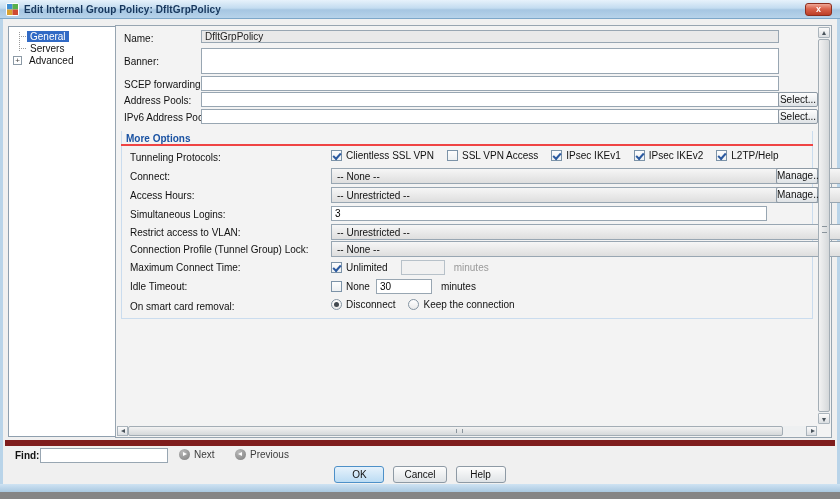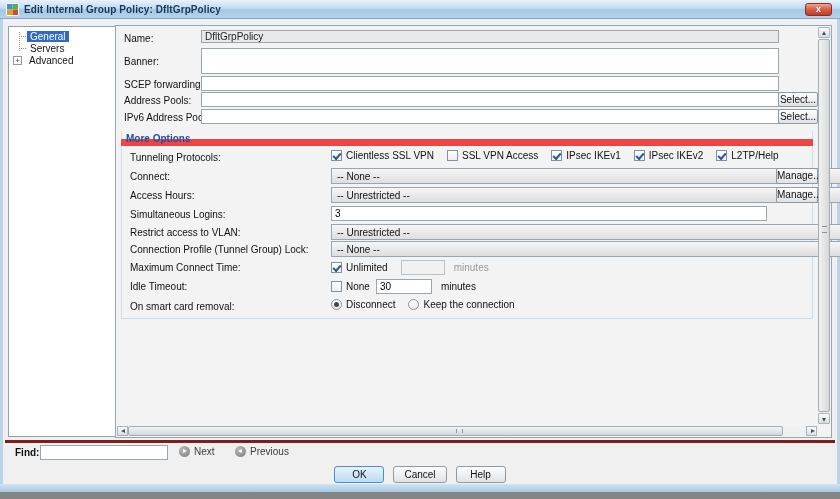--- a/index.html
+++ b/index.html
@@ -45,21 +45,21 @@
     border:1px solid #98a6b2; font-family:"Liberation Sans",sans-serif; font-size:10px; padding:0 3px; }
   .tfield.ro { background:#e9e9e9; color:#222; }
   textarea.tfield { resize:none; height:26px; }
   .side-btn { position:absolute; right:13px; width:40px; height:15px; border:1px solid #8e9aa5; border-radius:2px;
     background:linear-gradient(#fdfdfd,#dfe3e6); font-size:10px; text-align:center; line-height:13px; cursor:pointer; }
 
   
   .more-box { position:absolute; left:5px; right:18px; top:105px; height:188px;
     border:1px solid #cadcee; border-top:none; pointer-events:none; }
   .more-hd { position:absolute; left:5px; right:18px; top:105px; height:15px;
-    border-bottom:7px solid #ef4444; color:#1a52a2; font-weight:bold; padding:2px 0 0 5px; }
+    border-bottom:2px solid #ef4444; color:#1a52a2; font-weight:bold; padding:2px 0 0 5px; }
 
   .ctl { position:absolute; left:215px; right:64px; }
   .combo { height:16px; border:1px solid #98a6b2; background:linear-gradient(#f6f6f6,#dedede);
     display:flex; align-items:center; padding:0 18px 0 5px; position:relative; cursor:pointer; }
   .combo::after { content:""; position:absolute; right:5px; top:6px;
     border-left:3px solid transparent; border-right:3px solid transparent; border-top:4px solid #222; }
   .num-input { height:15px; background:#fff; border:1px solid #98a6b2;
     font-family:"Liberation Sans",sans-serif; font-size:10px; padding:0 3px; }
   .num-input:disabled, .num-input.dis { background:#f1f1f1; border-color:#b7c1c9; }
   .inline { position:absolute; left:215px; display:flex; align-items:center; }
@@ -91,21 +91,21 @@
     border:1px solid #aab4bc; }
   .lf { left:0; top:0; } .lf .arr { left:3px; top:2px; border-top:2.5px solid transparent; border-bottom:2.5px solid transparent; border-right:4px solid #4a545c; }
   .rt { right:0; top:0; } .rt .arr { left:4px; top:2px; border-top:2.5px solid transparent; border-bottom:2.5px solid transparent; border-left:4px solid #4a545c; }
   .hthumb { position:absolute; left:11px; right:34px; top:0; height:10px;
     background:linear-gradient(#f2f2f2,#d5d8da); border:1px solid #a3adb5; border-radius:2px; }
   .hthumb::after { content:""; position:absolute; top:2px; left:50%; width:5px; height:4px;
     border-left:1px solid #8a949c; border-right:1px solid #8a949c; }
 
   
   .findbar { position:absolute; left:2px; right:2px; top:421px; height:20px;
-    border-top:3px solid #7f1d1d; background:#f0f0f0; }
+    border-top:6px solid #7f1d1d; background:#f0f0f0; }
   .find-lbl { position:absolute; left:10px; top:4px; font-weight:bold; }
   .find-input { position:absolute; left:35px; top:2px; width:128px; height:15px; background:#fff;
     border:1px solid #98a6b2; font-family:"Liberation Sans",sans-serif; font-size:10px; padding:0 3px; }
   .nav-btn { position:absolute; top:3px; display:flex; align-items:center; gap:4px; color:#3c3c3c; cursor:pointer; }
   .nav-circle { width:11px; height:11px; border-radius:50%; background:radial-gradient(circle at 35% 30%, #b8b8b8, #7e7e7e); position:relative; }
   .nav-circle .arr { position:absolute; }
   .next-c .arr { left:4px; top:3px; border-top:2.5px solid transparent; border-bottom:2.5px solid transparent; border-left:4px solid #fff; }
   .prev-c .arr { left:3px; top:3px; border-top:2.5px solid transparent; border-bottom:2.5px solid transparent; border-right:4px solid #fff; }
 
   

